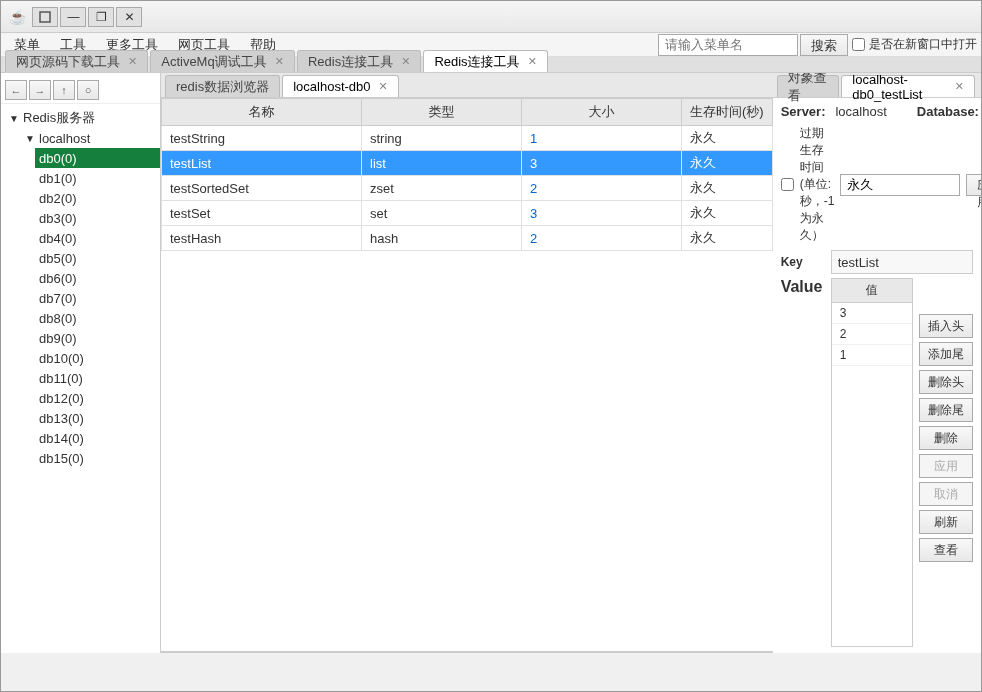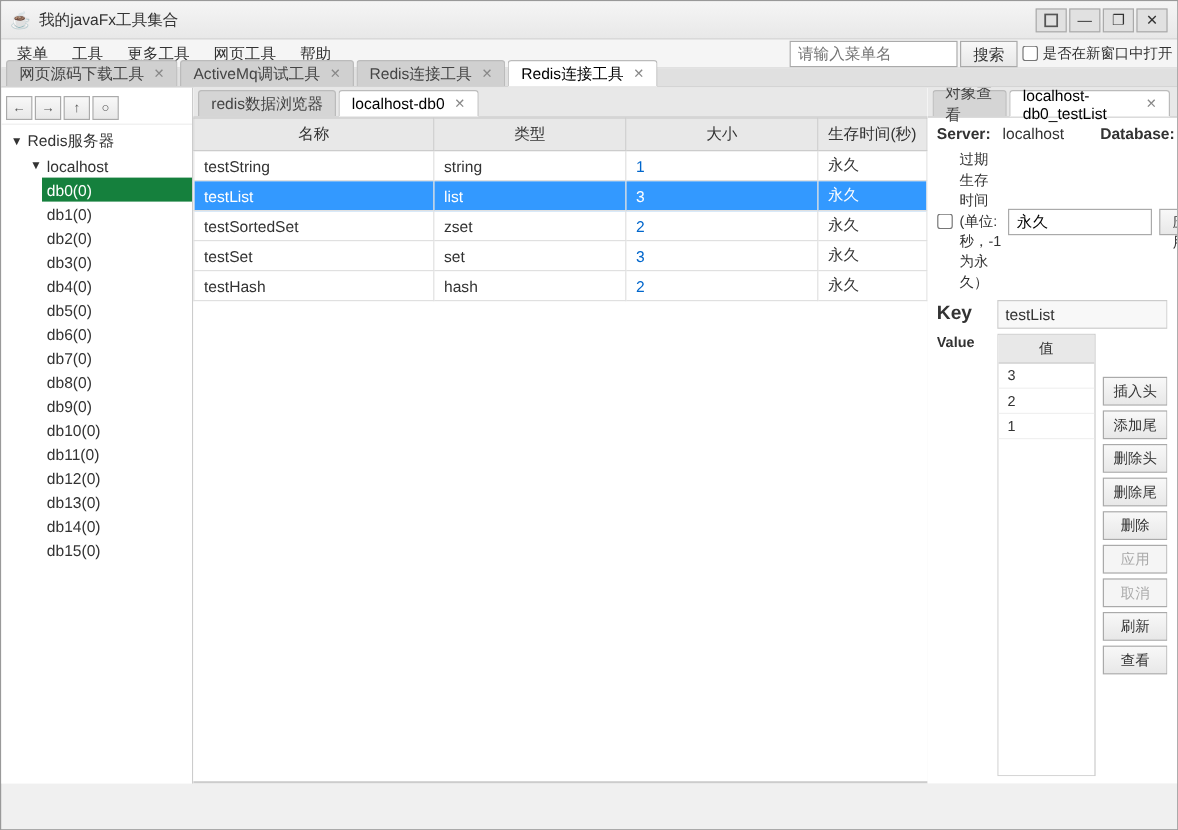--- a/index.html
+++ b/index.html
@@ -258,27 +258,27 @@
     .kv-labels {
       width: 50px;
       display: flex;
       flex-direction: column;
       gap: 0;
       padding-top: 0;
     }
     .kv-label-key {
       height: 24px;
       display: flex; align-items: center;
+      font-size: 12px; color: #333; font-weight: bold;
+      padding-right: 4px;
+    }
+    .kv-label-value {
+      flex: 1;
+      display: flex; align-items: flex-start;
       font-size: 16px; color: #333; font-weight: bold;
-      padding-right: 4px;
-    }
-    .kv-label-value {
-      flex: 1;
-      display: flex; align-items: flex-start;
-      font-size: 12px; color: #333; font-weight: bold;
       padding-right: 4px;
       padding-top: 4px;
     }
 
     .kv-right {
       flex: 1;
       display: flex;
       flex-direction: column;
       overflow: hidden;
     }
@@ -346,21 +346,20 @@
     
     ::-webkit-scrollbar { width: 8px; height: 8px; }
     ::-webkit-scrollbar-track { background: #f5f5f5; }
     ::-webkit-scrollbar-thumb { background: #ccc; border-radius: 4px; }
   </style>
 </head>
 <body>
 
 <div class="title-bar">
   <span class="title-bar-icon">☕</span>
-  <span class="title-bar-text">我的javaFx工具集合</span>
   <div class="title-bar-controls">
     <div class="title-bar-resize">
       <svg width="12" height="12" viewBox="0 0 12 12">
           <rect x="1" y="1" width="10" height="10" fill="none" stroke="#555" stroke-width="1.5"></rect>
         </svg>
     </div>
     <div class="title-bar-btn">—</div>
     <div class="title-bar-btn">❐</div>
     <div class="title-bar-btn">✕</div>
   </div>

